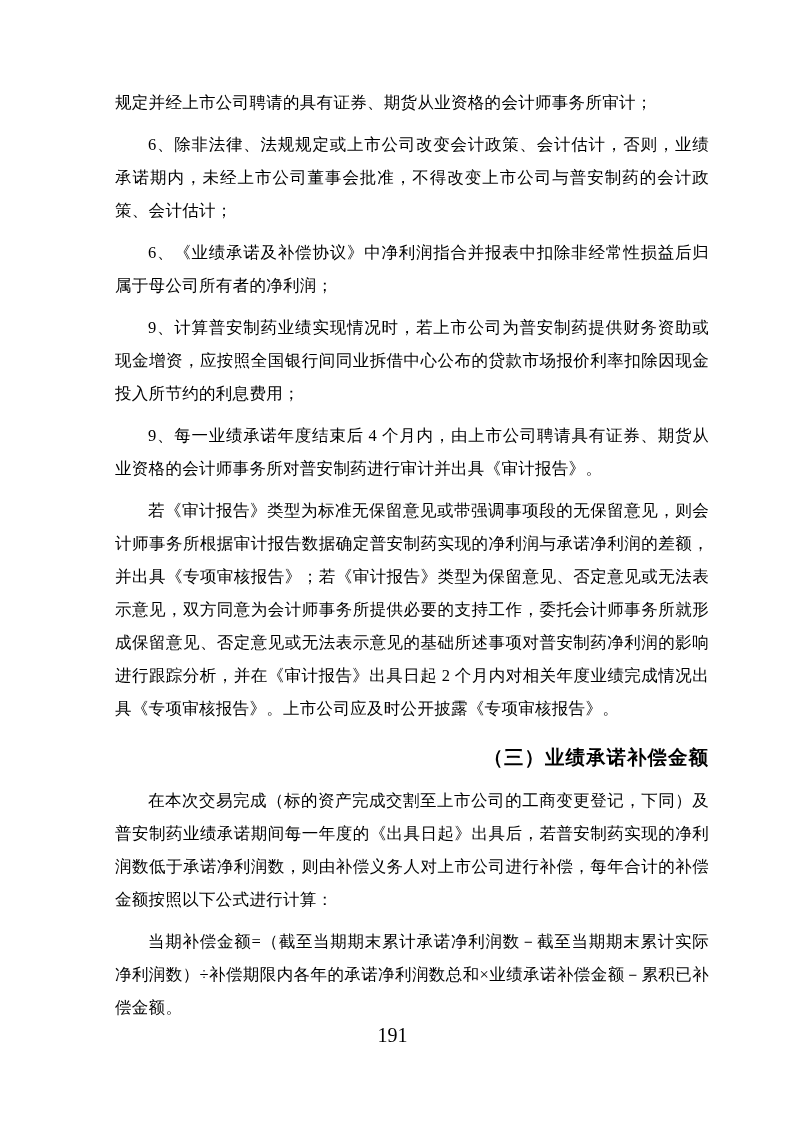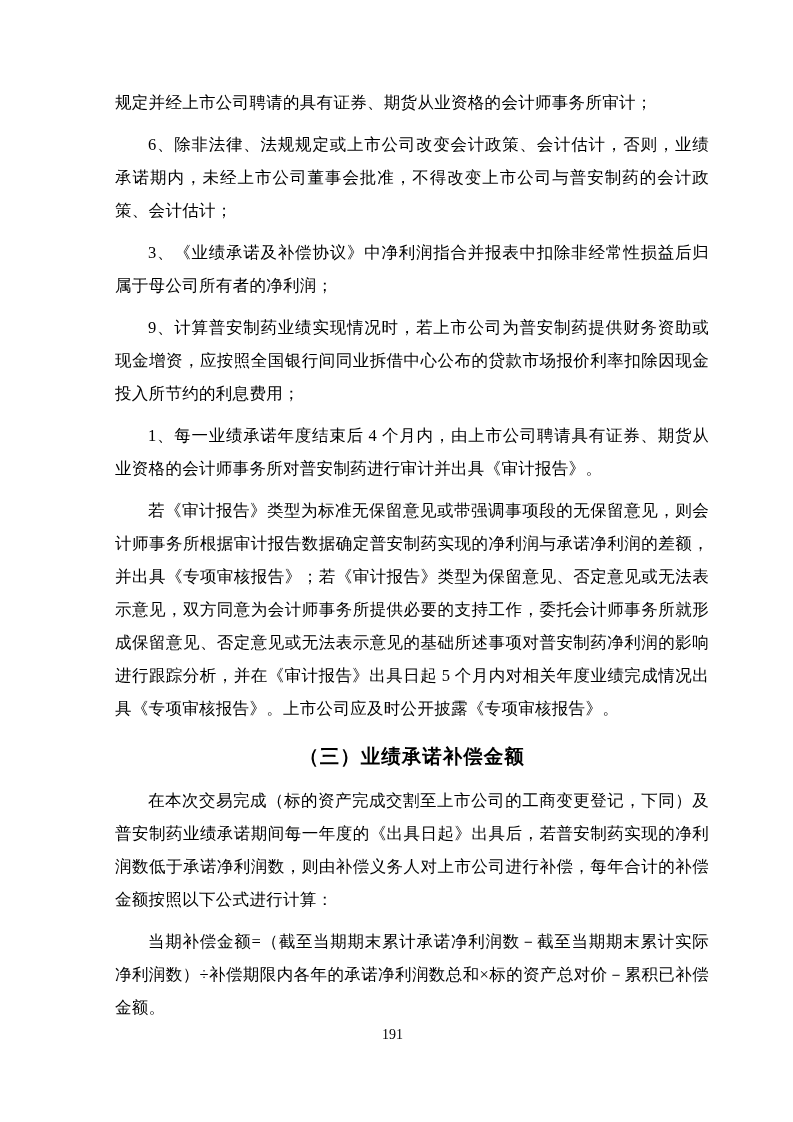--- a/index.html
+++ b/index.html
@@ -29,58 +29,58 @@
     text-align: justify;
     text-indent: 2em;
     letter-spacing: 0.3px;
   }
   .content p.noindent {
     margin-top: 0;
     text-indent: 0;
   }
   .content h2.section-heading {
     margin: 15px 0 10px 0;
-    font-family: Liberation Serif, serif;
+    font-family: Liberation Sans, sans-serif;
     font-weight: bold;
     font-size: 19.5px;
     line-height: 34px;
     letter-spacing: 1px;
-    text-align: center;
+    text-align: right;
   }
   .pagenum {
     position: absolute;
     left: 0;
     right: 8px;
     top: 1025px;
     text-align: center;
-    font-size: 14px;
+    font-size: 20px;
     line-height: 20px;
     font-family: "Liberation Serif", "DejaVu Serif", serif;
   }
 </style>
 </head>
 <body>
 
 <div class="page">
   <div class="content">
 
     <p class="noindent">规定并经上市公司聘请的具有证券、期货从业资格的会计师事务所审计；</p>
 
     <p>6、除非法律、法规规定或上市公司改变会计政策、会计估计，否则，业绩承诺期内，未经上市公司董事会批准，不得改变上市公司与普安制药的会计政策、会计估计；</p>
 
-    <p>3、《业绩承诺及补偿协议》中净利润指合并报表中扣除非经常性损益后归属于母公司所有者的净利润；</p>
+    <p>6、《业绩承诺及补偿协议》中净利润指合并报表中扣除非经常性损益后归属于母公司所有者的净利润；</p>
 
     <p>9、计算普安制药业绩实现情况时，若上市公司为普安制药提供财务资助或现金增资，应按照全国银行间同业拆借中心公布的贷款市场报价利率扣除因现金投入所节约的利息费用；</p>
 
-    <p>1、每一业绩承诺年度结束后 4 个月内，由上市公司聘请具有证券、期货从业资格的会计师事务所对普安制药进行审计并出具《审计报告》。</p>
+    <p>9、每一业绩承诺年度结束后 4 个月内，由上市公司聘请具有证券、期货从业资格的会计师事务所对普安制药进行审计并出具《审计报告》。</p>
 
-    <p>若《审计报告》类型为标准无保留意见或带强调事项段的无保留意见，则会计师事务所根据审计报告数据确定普安制药实现的净利润与承诺净利润的差额，并出具《专项审核报告》；若《审计报告》类型为保留意见、否定意见或无法表示意见，双方同意为会计师事务所提供必要的支持工作，委托会计师事务所就形成保留意见、否定意见或无法表示意见的基础所述事项对普安制药净利润的影响进行跟踪分析，并在《审计报告》出具日起 5 个月内对相关年度业绩完成情况出具《专项审核报告》。上市公司应及时公开披露《专项审核报告》。</p>
+    <p>若《审计报告》类型为标准无保留意见或带强调事项段的无保留意见，则会计师事务所根据审计报告数据确定普安制药实现的净利润与承诺净利润的差额，并出具《专项审核报告》；若《审计报告》类型为保留意见、否定意见或无法表示意见，双方同意为会计师事务所提供必要的支持工作，委托会计师事务所就形成保留意见、否定意见或无法表示意见的基础所述事项对普安制药净利润的影响进行跟踪分析，并在《审计报告》出具日起 2 个月内对相关年度业绩完成情况出具《专项审核报告》。上市公司应及时公开披露《专项审核报告》。</p>
 
     <h2 class="section-heading">（三）业绩承诺补偿金额</h2>
 
     <p>在本次交易完成（标的资产完成交割至上市公司的工商变更登记，下同）及普安制药业绩承诺期间每一年度的《出具日起》出具后，若普安制药实现的净利润数低于承诺净利润数，则由补偿义务人对上市公司进行补偿，每年合计的补偿金额按照以下公式进行计算：</p>
 
-    <p>当期补偿金额=（截至当期期末累计承诺净利润数－截至当期期末累计实际净利润数）÷补偿期限内各年的承诺净利润数总和×标的资产总对价－累积已补偿金额。</p>
+    <p>当期补偿金额=（截至当期期末累计承诺净利润数－截至当期期末累计实际净利润数）÷补偿期限内各年的承诺净利润数总和×业绩承诺补偿金额－累积已补偿金额。</p>
 
   </div>
 
   <div class="pagenum">191</div>
 </div>
 
 </body></html>

